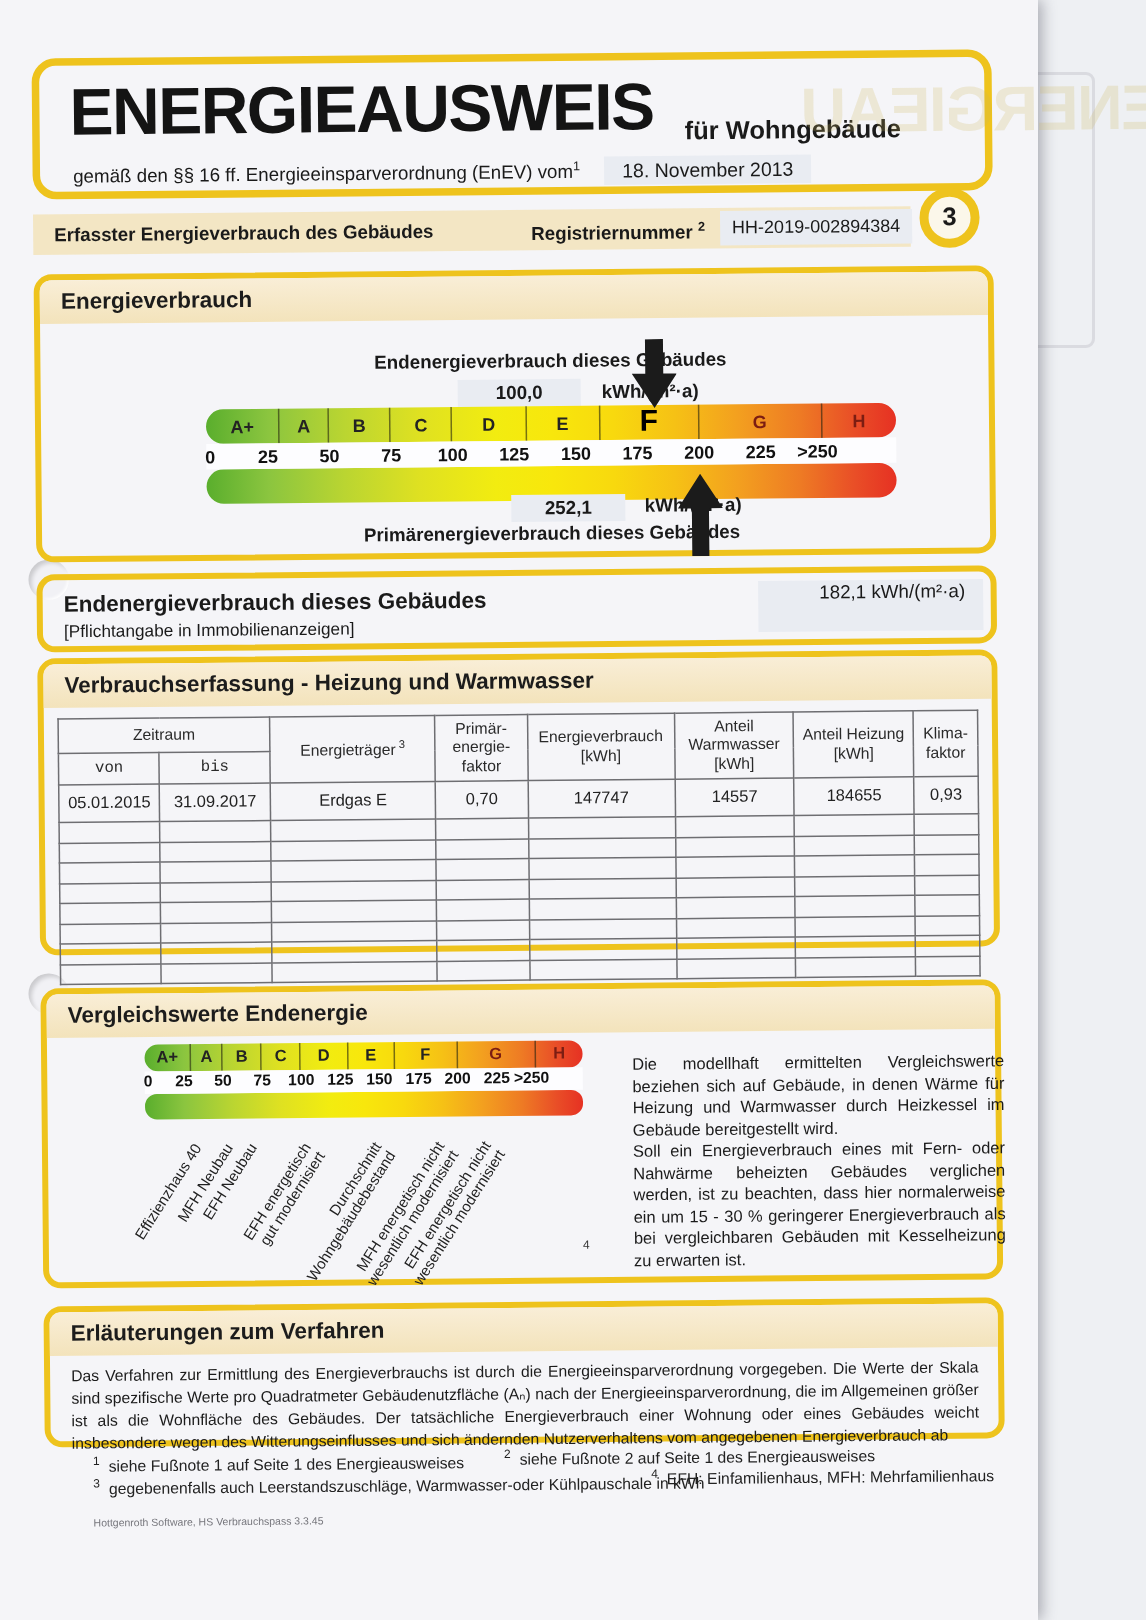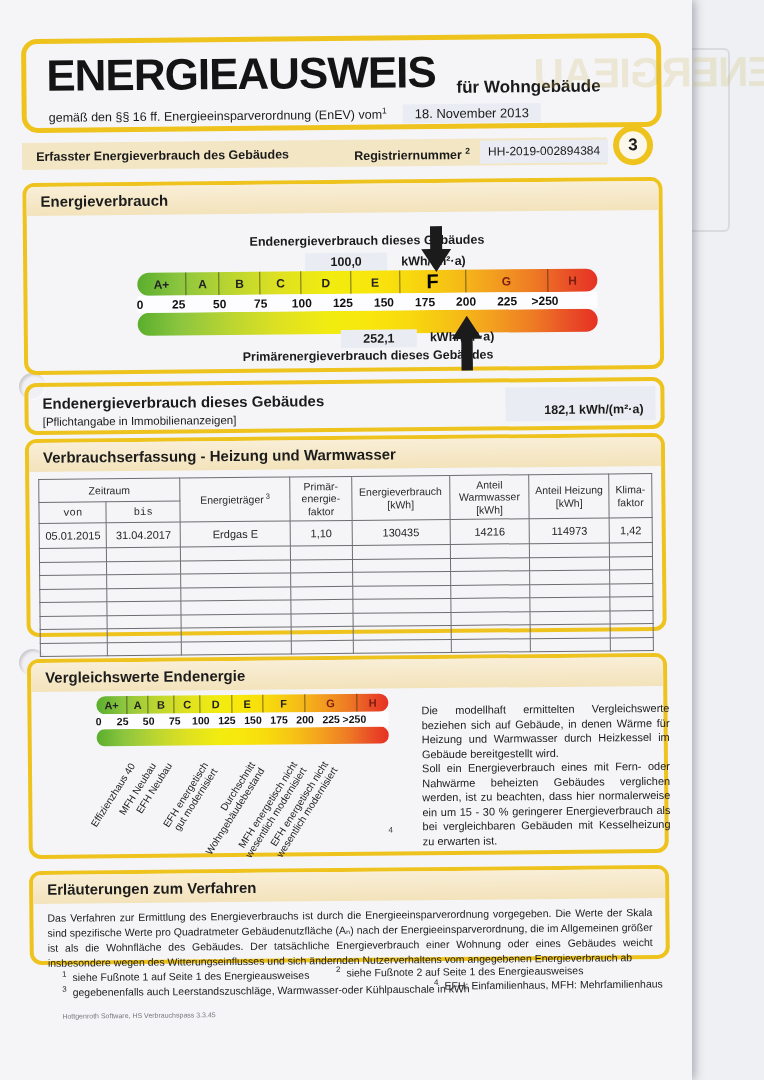--- a/index.html
+++ b/index.html
@@ -109,21 +109,21 @@
   .arrow{position:absolute;width:30px;background:#1b1b1b;z-index:4;}
   .arrow.down{top:-44px;height:46px;
     clip-path:polygon(30% 0,70% 0,70% 50%,100% 50%,50% 100%,0 50%,30% 50%);}
   .arrow.up{top:46px;height:55px;
     clip-path:polygon(50% 0,100% 42%,69% 42%,69% 100%,31% 100%,31% 42%,0 42%);}
   
   #sec-endenergie{top:380px;height:52px;}
   .end-title{position:absolute;left:14px;top:8px;font-size:15px;font-weight:bold;}
   .end-note{position:absolute;left:14px;top:29px;font-size:11.5px;}
   .end-field{position:absolute;right:5px;top:5px;bottom:5px;width:150px;background:var(--field-gray);}
-  .end-value{position:absolute;right:12px;top:16px;font-size:12.5px;font-weight:bold;}
+  .end-value{position:absolute;right:12px;top:1px;font-size:12.5px;}
   
   #sec-table{top:436px;height:198px;}
   .ctable{width:614px;margin:7px auto 0 auto;border-collapse:collapse;table-layout:fixed;}
   .ctable th,.ctable td{border:1px solid #6e6e72;padding:0;}
   .ctable th{font-size:10.5px;font-weight:normal;color:#2a2a2a;line-height:1.18;}
   .ctable thead tr:first-child th{height:22px;}
   .ctable thead tr:last-child th{height:20px;font-family:Liberation Mono, monospace;}
   .ctable td{font-size:11px;text-align:center;height:24px;color:#222;}
   .ctable tr.empty td{height:12.5px;font-size:8px;}
   .ctable sup{font-size:7.5px;}
@@ -271,27 +271,27 @@
               <th rowspan="2">Klima-<br>faktor</th>
             </tr>
             <tr>
               <th>von</th>
               <th>bis</th>
             </tr>
           </thead>
           <tbody>
             <tr>
               <td>05.01.2015</td>
-              <td>31.04.2017</td>
+              <td>31.09.2017</td>
               <td>Erdgas E</td>
-              <td>1,10</td>
-              <td>130435</td>
-              <td>14216</td>
-              <td>114973</td>
-              <td>1,42</td>
+              <td>0,70</td>
+              <td>147747</td>
+              <td>14557</td>
+              <td>184655</td>
+              <td>0,93</td>
             </tr>
             <tr class="empty">
               <td>&nbsp;</td>
               <td>&nbsp;</td>
               <td>&nbsp;</td>
               <td>&nbsp;</td>
               <td>&nbsp;</td>
               <td>&nbsp;</td>
               <td>&nbsp;</td>
               <td>&nbsp;</td>

